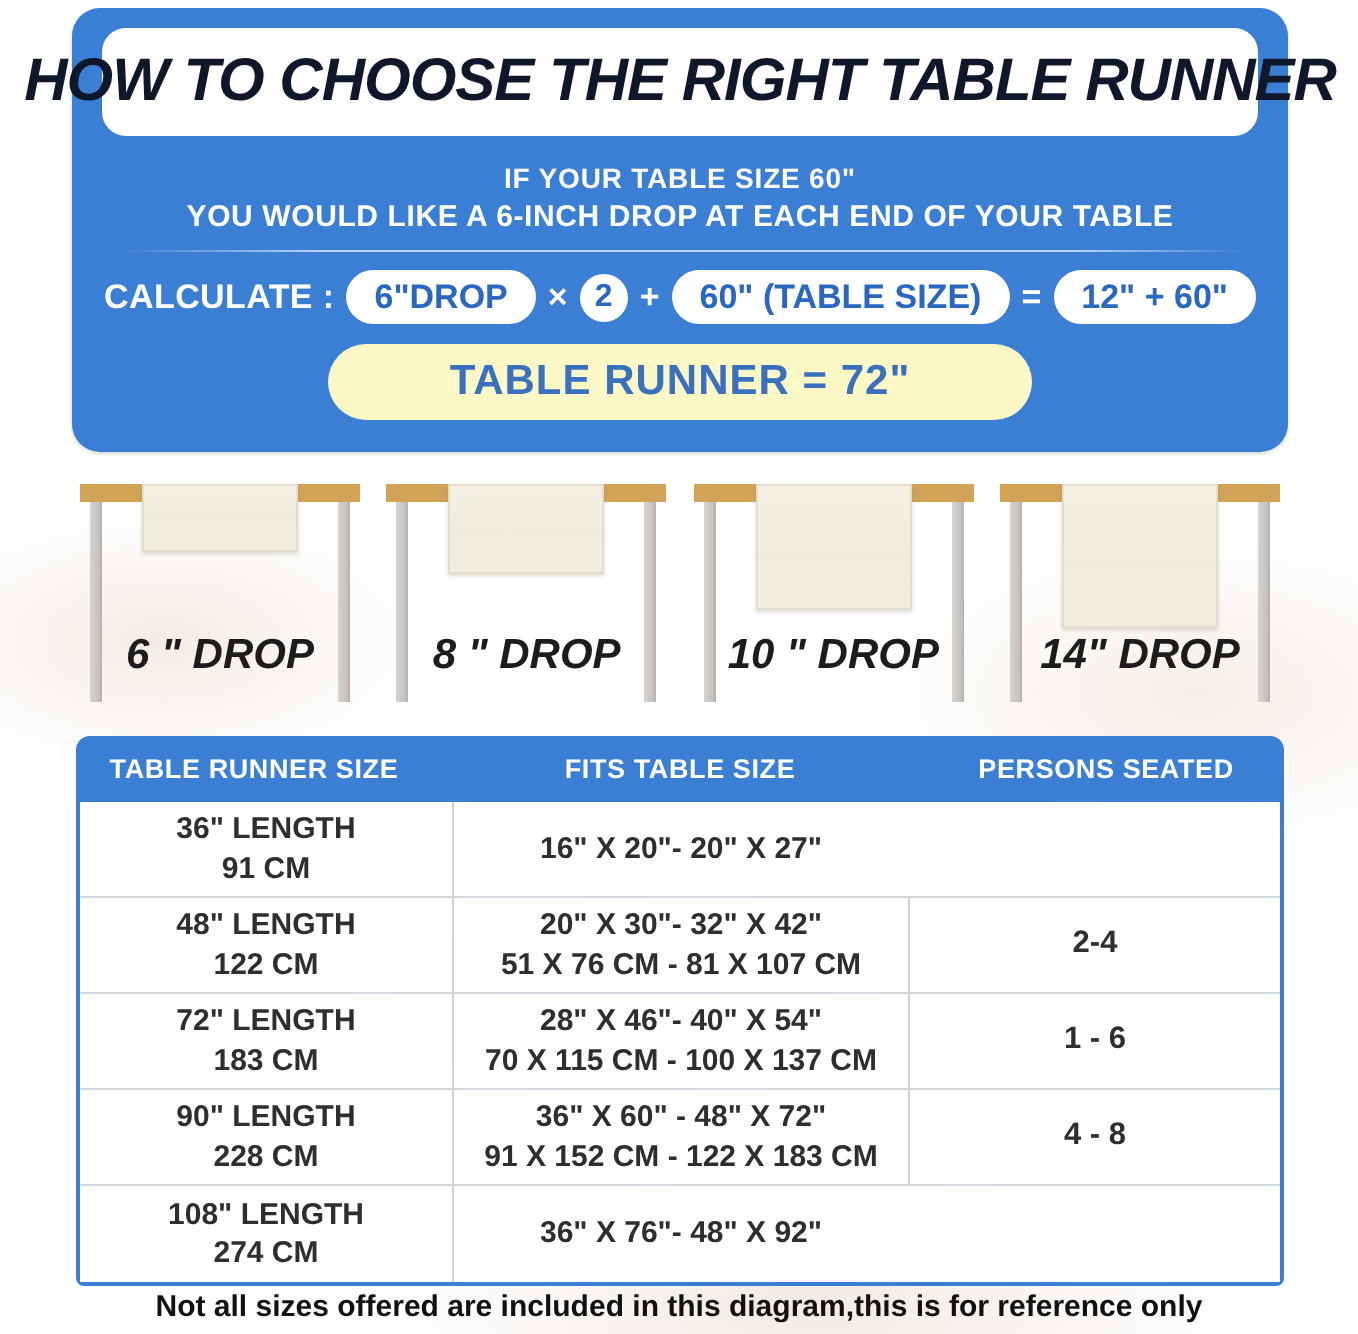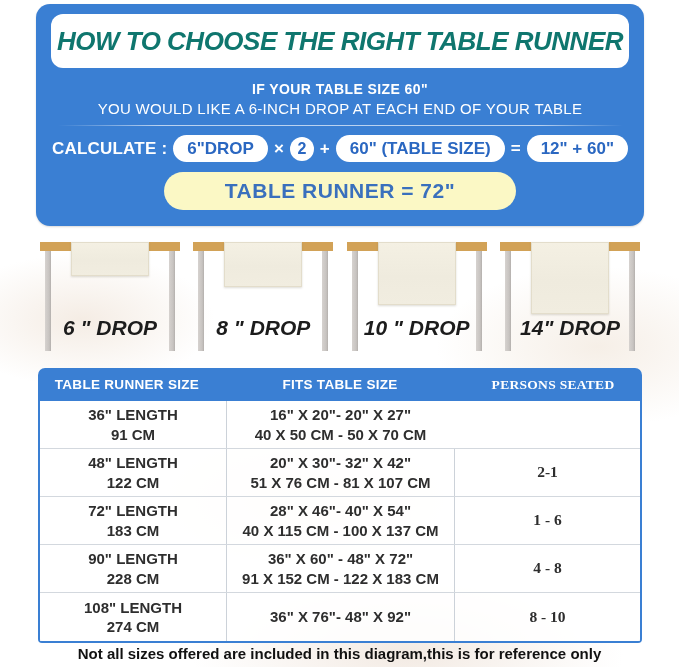--- a/index.html
+++ b/index.html
@@ -32,34 +32,34 @@
     box-shadow: 0 1px 2px rgba(0,0,0,0.15);
   }
   .title-box {
     margin-top: 10px;
     width: 578px; height: 54px;
     background: #ffffff;
     border-radius: 12px;
     display: flex; align-items: center; justify-content: center;
   }
   .title-box h1 {
-    font-size: 26px;
+    font-size: 30px;
     font-weight: 800;
     font-style: italic;
     letter-spacing: -0.5px;
-    color: #0f766e;
+    color: #0f172a;
     white-space: nowrap;
   }
   .sub1 {
     margin-top: 13px;
     color: #ffffff; font-size: 14px; font-weight: 600; letter-spacing: 0.4px;
   }
   .sub2 {
     margin-top: 3px;
-    color: #ffffff; font-size: 15px; font-weight: 400; letter-spacing: 0.3px;
+    color: #ffffff; font-size: 15px; font-weight: 700; letter-spacing: 0.3px;
   }
   .divider {
     margin-top: 8px;
     width: 565px; height: 1px;
     background: linear-gradient(90deg, rgba(255,255,255,0) 0%, rgba(255,255,255,0.65) 18%, rgba(255,255,255,0.65) 85%, rgba(255,255,255,0) 100%);
   }
   .calc-row {
     margin-top: 9px;
     display: flex; align-items: center; gap: 6px;
     color: #ffffff;
@@ -155,21 +155,21 @@
   .trow {
     display: flex;
     height: 48px;
     background: rgba(255,255,255,0.84);
     border-bottom: 1px solid #d3d8de;
   }
   .trow:last-child { border-bottom: none; }
   .cell { display: flex; flex-direction: column; align-items: center; justify-content: center; }
   .col1 { width: 31%; }
   .col2 { width: 38%; }
-  .col3 { width: 31%; font-family: Liberation Serif, serif; }
+  .col3 { width: 31%; }
   .trow .col2, .trow .col3 { border-left: 1px solid #ccd2d9; }
   .trow .cell div {
     color: #2e2e2e; font-size: 15px; font-weight: 600; line-height: 1.3;
     text-align: center; white-space: nowrap;
   }
   .trow .col3 div { font-size: 15.5px; }
 
   
   .disclaimer {
     position: absolute;
@@ -245,46 +245,45 @@
     </div>
     <div class="tbody">
 
       <div class="trow">
         <div class="cell col1">
           <div>36" LENGTH</div>
           <div>91 CM</div>
         </div>
         <div class="cell col2">
           <div>16" X 20"- 20" X 27"</div>
-          <div>40 X 50 CM - 50 X 70 CM</div>
         </div>
       </div>
 
       <div class="trow">
         <div class="cell col1">
           <div>48" LENGTH</div>
           <div>122 CM</div>
         </div>
         <div class="cell col2">
           <div>20" X 30"- 32" X 42"</div>
           <div>51 X 76 CM - 81 X 107 CM</div>
         </div>
         <div class="cell col3">
-          <div>2-1</div>
+          <div>2-4</div>
         </div>
       </div>
 
       <div class="trow">
         <div class="cell col1">
           <div>72" LENGTH</div>
           <div>183 CM</div>
         </div>
         <div class="cell col2">
           <div>28" X 46"- 40" X 54"</div>
-          <div>40 X 115 CM - 100 X 137 CM</div>
+          <div>70 X 115 CM - 100 X 137 CM</div>
         </div>
         <div class="cell col3">
           <div>1 - 6</div>
         </div>
       </div>
 
       <div class="trow">
         <div class="cell col1">
           <div>90" LENGTH</div>
           <div>228 CM</div>
@@ -299,22 +298,19 @@
       </div>
 
       <div class="trow">
         <div class="cell col1">
           <div>108" LENGTH</div>
           <div>274 CM</div>
         </div>
         <div class="cell col2">
           <div>36" X 76"- 48" X 92"</div>
         </div>
-        <div class="cell col3">
-          <div>8 - 10</div>
-        </div>
       </div>
 
     </div>
   </section>
 
   <p class="disclaimer">Not all sizes offered are included in this diagram,this is for reference only</p>
 </div>
 
 </body></html>

